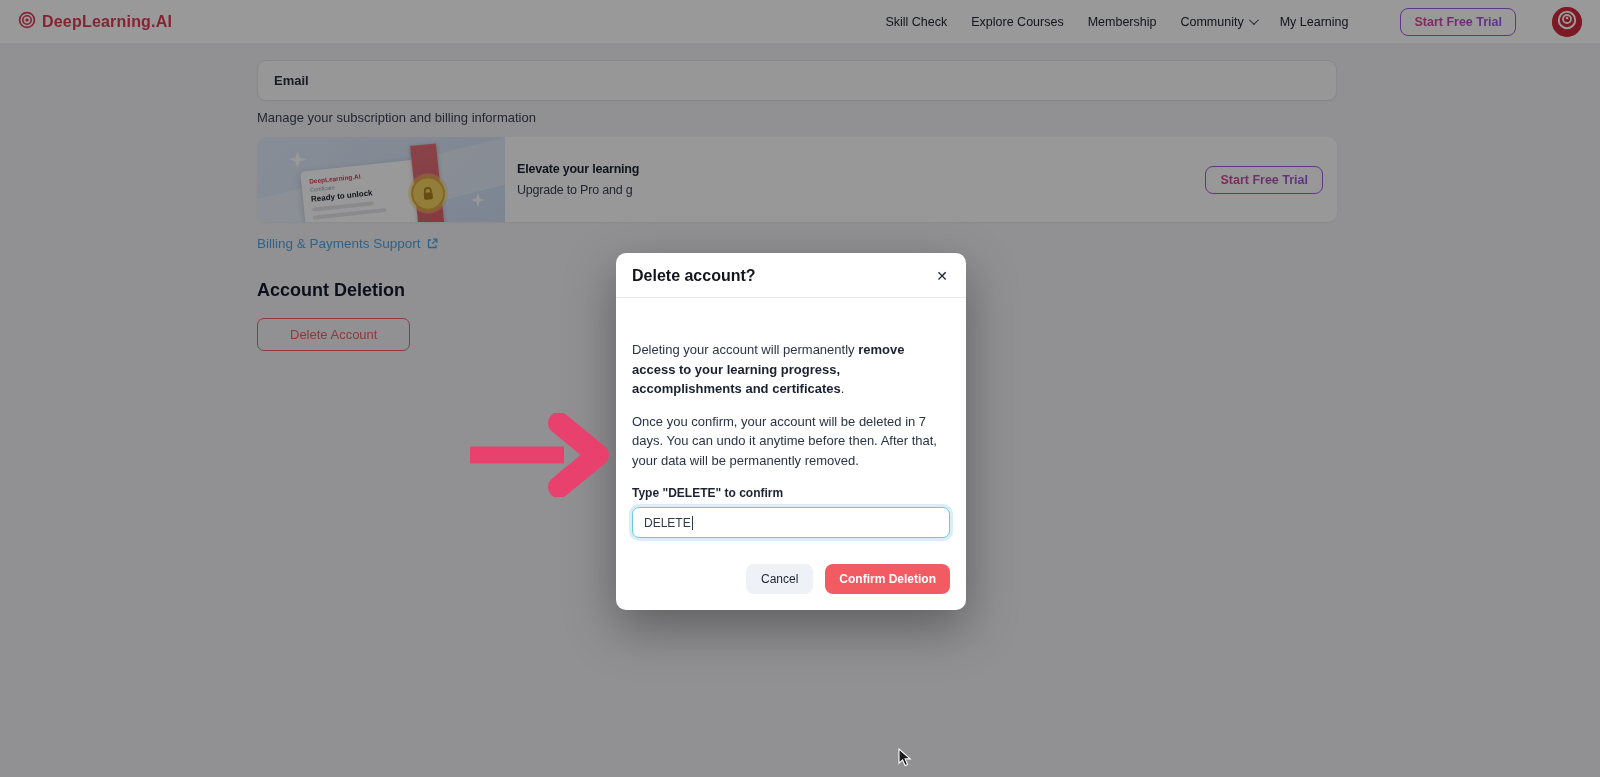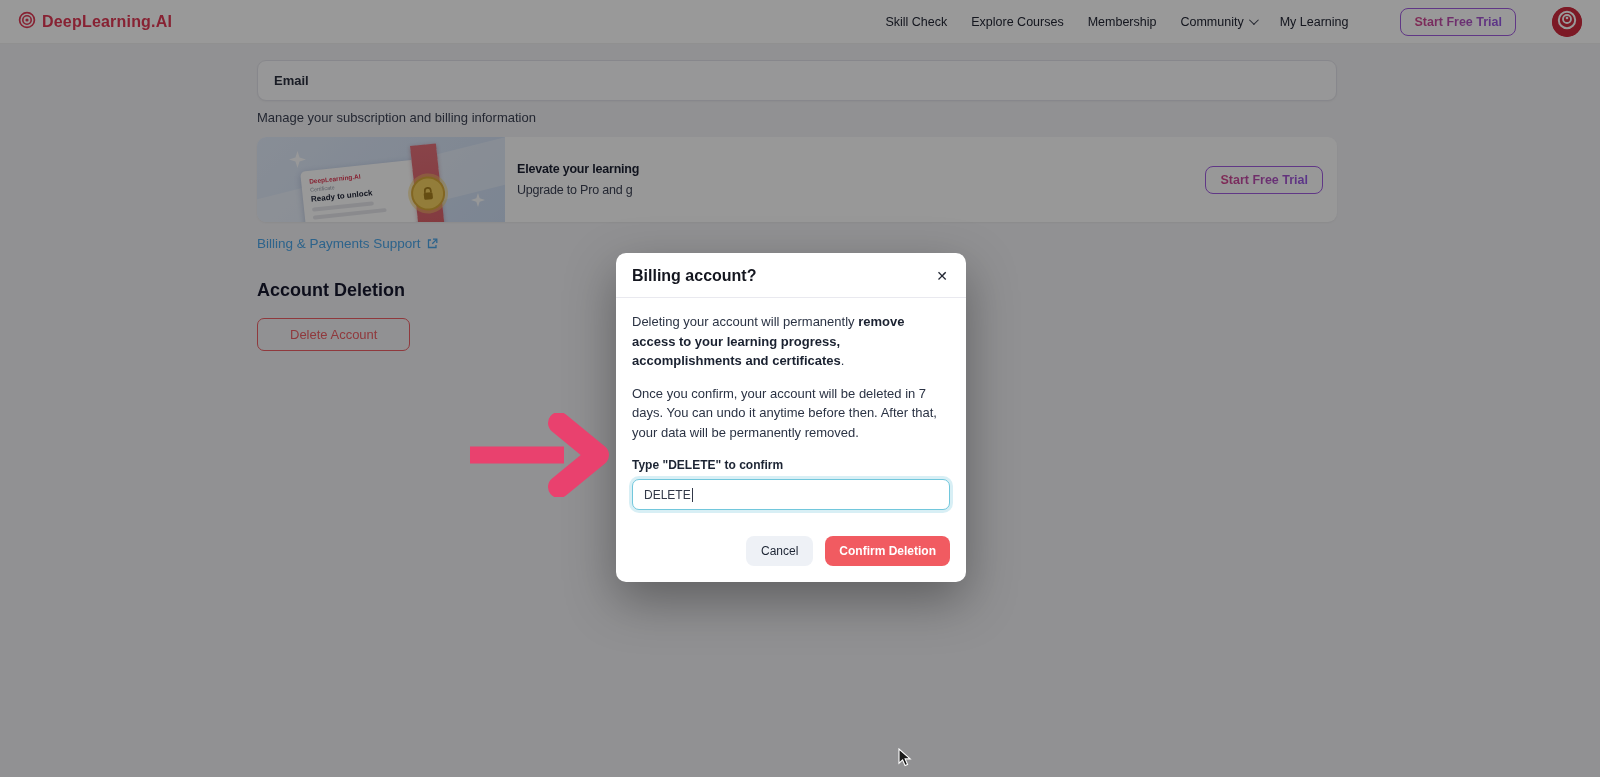--- a/index.html
+++ b/index.html
@@ -79,21 +79,21 @@
   .cursor { position:absolute; left:898px; top:748px; z-index:90; }
 
   
   .modal { position:absolute; left:616px; top:253px; width:350px; background:#ffffff;
            border-radius:10px; z-index:50; box-shadow:0 18px 50px rgba(0,0,0,0.35); overflow:hidden; }
   .modal-head { display:flex; align-items:center; justify-content:space-between; padding:14px 16px 12px; }
   .modal-title { font-size:16px; font-weight:800; color:#14161f; }
   .modal-close { font-size:14px; color:#222733; cursor:pointer; line-height:1; padding:2px; background:none; border:none; }
   .modal-div { height:1px; background:#e9e9ef; }
   .modal-body { padding:14px 16px 16px; }
-  .mp { font-size:13px; line-height:1.5; color:#2b3344; }
+  .mp { font-size:13px; line-height:1.5; color:#2b3344;margin-top:28px; }
   .mp b { color:#1a2130; }
   .mp + .mp { margin-top:13px; }
   .confirm-label { margin-top:16px; font-size:12px; font-weight:700; color:#1c2433; }
   .text-input { margin-top:7px; height:31px; border:1.5px solid #72c7dc; border-radius:7px;
                 box-shadow:0 0 0 3px rgba(114,199,220,0.28); display:flex; align-items:center;
                 padding:0 11px; font-size:12px; color:#323848; background:#fff; cursor:text; }
   .caret { display:inline-block; width:1px; height:14px; background:#323848; margin-left:1px; }
   .modal-foot { margin-top:26px; display:flex; justify-content:flex-end; gap:12px; }
   .cancel-btn { background:#eef1f6; color:#1d2534; border:none; border-radius:8px;
                 padding:8px 15px; font-size:12px; cursor:pointer; }
@@ -201,21 +201,21 @@
 
   <div class="annot-arrow">
     <svg width="150" height="84" viewBox="0 0 150 84">
       <line x1="10" y1="42" x2="104" y2="42" stroke="#e9416e" stroke-width="17"></line>
       <polyline points="99,10 138,42 99,74" fill="none" stroke="#e9416e" stroke-width="22" stroke-linecap="round" stroke-linejoin="round"></polyline>
     </svg>
   </div>
 
   <section class="modal">
     <div class="modal-head">
-      <span class="modal-title">Billing account?</span>
+      <span class="modal-title">Delete account?</span>
       <button class="modal-close">✕</button>
     </div>
     <div class="modal-div"></div>
     <div class="modal-body">
       <p class="mp"><span>Deleting your account will permanently </span><b>remove access to your learning progress, accomplishments and certificates</b><span>.</span></p>
       <p class="mp">Once you confirm, your account will be deleted in 7 days. You can undo it anytime before then. After that, your data will be permanently removed.</p>
       <div class="confirm-label">Type "DELETE" to confirm</div>
       <div class="text-input">
         <span>DELETE</span>
         <span class="caret"></span>

